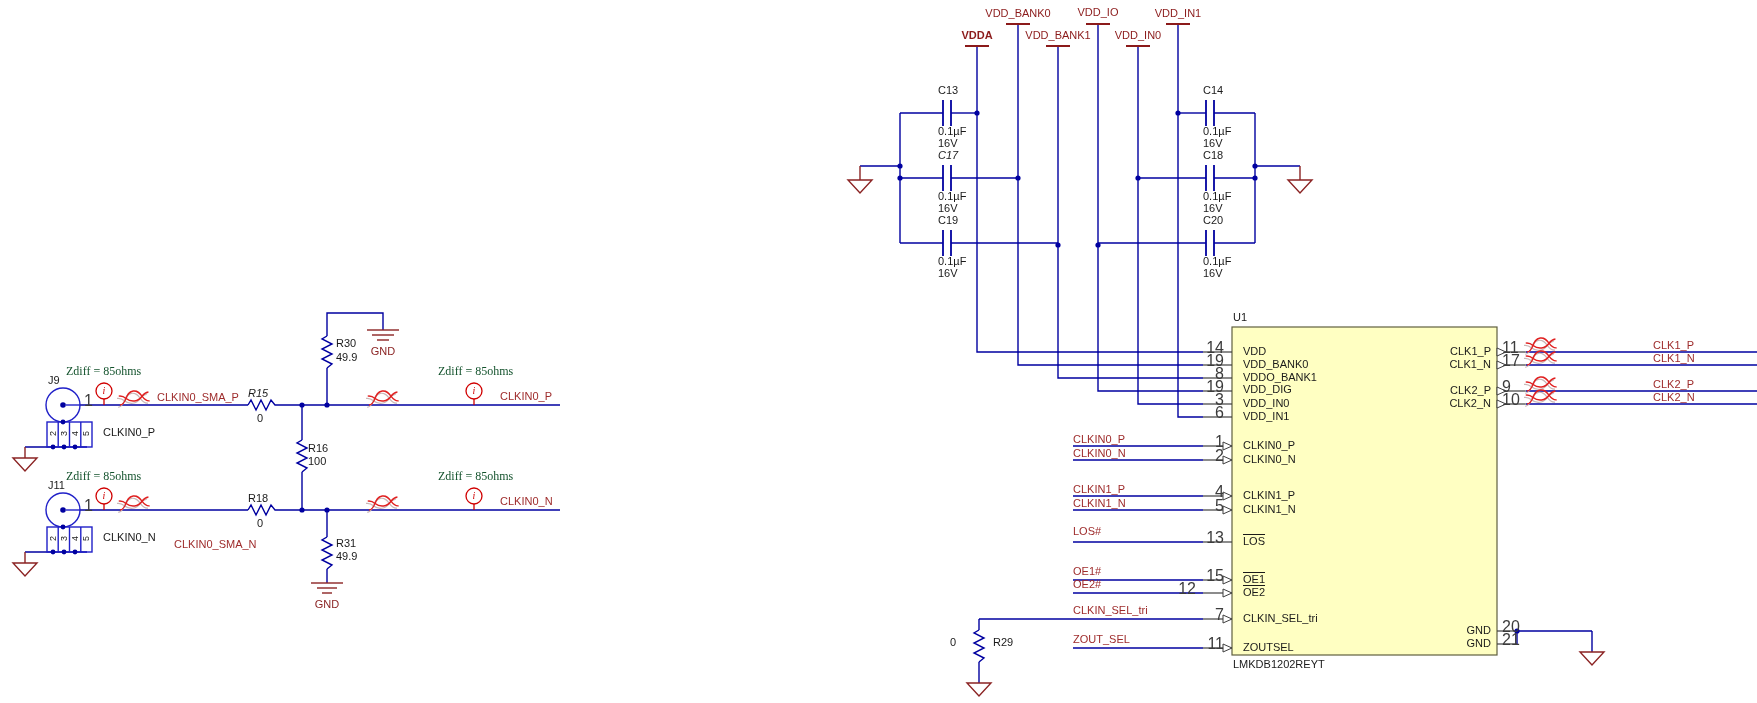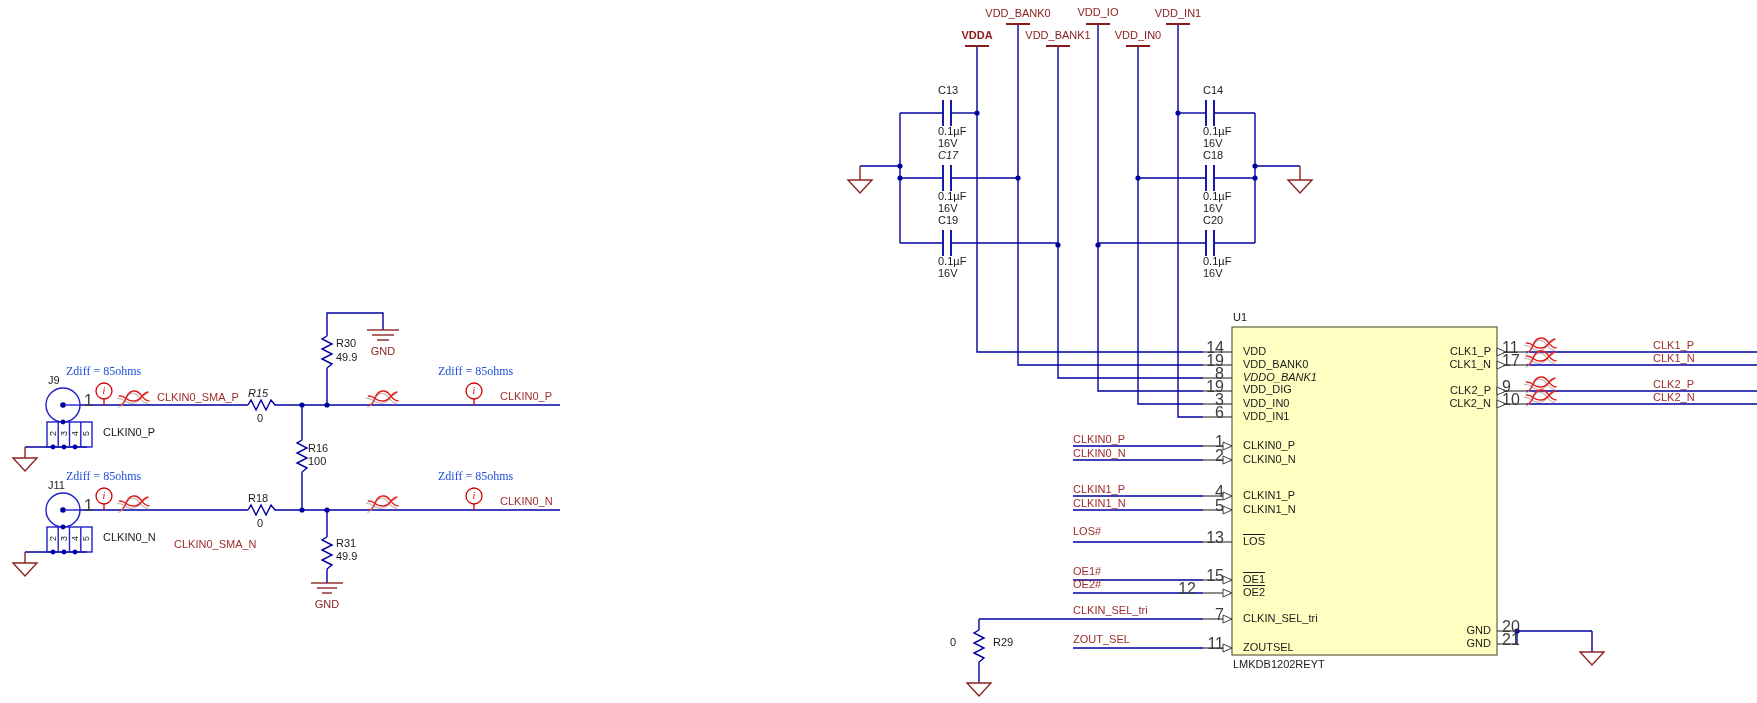--- a/index.html
+++ b/index.html
@@ -4,21 +4,21 @@
 <style>
   html,body{margin:0;padding:0;background:#fff;}
   #canvas{position:relative;width:1757px;height:703px;background:#fff;overflow:hidden;
           font-family:"Liberation Sans",sans-serif;}
   #wires-svg{position:absolute;left:0;top:0;}
   .lbl{position:absolute;font:11px "Liberation Sans",sans-serif;color:#1a1a1a;
        white-space:nowrap;line-height:1;}
   .net{color:#9E2B2B;}
   .pwr{color:#8B1A1A;}
   .gndt{color:#8B2323;}
-  .zd{font:12px "Liberation Serif",serif;color:#1d4ed8;}
+  .zd{font:12px "Liberation Serif",serif;color:#14532d;}
   .num{font-size:16px;color:#3C3C3C;}
   .numr{width:30px;text-align:right;}
   .pnr{width:60px;text-align:right;}
   .ctr{transform:translateX(-50%);}
   .rot{transform:rotate(-90deg);font-size:9px;color:#222;width:20px;text-align:center;}
   .ov{text-decoration:overline;}
   .probe{position:absolute;font:italic 10px "Liberation Serif",serif;color:#D00000;
          width:10px;text-align:center;transform:translateX(-50%);line-height:1;}
 </style>
 </head>
@@ -347,21 +347,21 @@
 <div class="lbl num numr" style="left:1194px;top:484px;">4</div>
 <div class="lbl num numr" style="left:1194px;top:498px;">5</div>
 <div class="lbl num numr" style="left:1194px;top:530px;">13</div>
 <div class="lbl num numr" style="left:1194px;top:568px;">15</div>
 <div class="lbl num numr" style="left:1166px;top:581px;">12</div>
 <div class="lbl num numr" style="left:1194px;top:607px;">7</div>
 <div class="lbl num numr" style="left:1194px;top:636px;">11</div>
 
 <div class="lbl" style="left:1243px;top:346px;">VDD</div>
 <div class="lbl" style="left:1243px;top:359px;">VDD_BANK0</div>
-<div class="lbl" style="left:1243px;top:372px;font-style:italic;">VDDO_BANK1</div>
+<div class="lbl" style="left:1243px;top:372px;">VDDO_BANK1</div>
 <div class="lbl" style="left:1243px;top:384px;">VDD_DIG</div>
 <div class="lbl" style="left:1243px;top:398px;">VDD_IN0</div>
 <div class="lbl" style="left:1243px;top:411px;">VDD_IN1</div>
 <div class="lbl" style="left:1243px;top:440px;">CLKIN0_P</div>
 <div class="lbl" style="left:1243px;top:454px;">CLKIN0_N</div>
 <div class="lbl" style="left:1243px;top:490px;">CLKIN1_P</div>
 <div class="lbl" style="left:1243px;top:504px;">CLKIN1_N</div>
 <div class="lbl ov" style="left:1243px;top:536px;">LOS</div>
 <div class="lbl ov" style="left:1243px;top:574px;">OE1</div>
 <div class="lbl ov" style="left:1243px;top:587px;">OE2</div>

